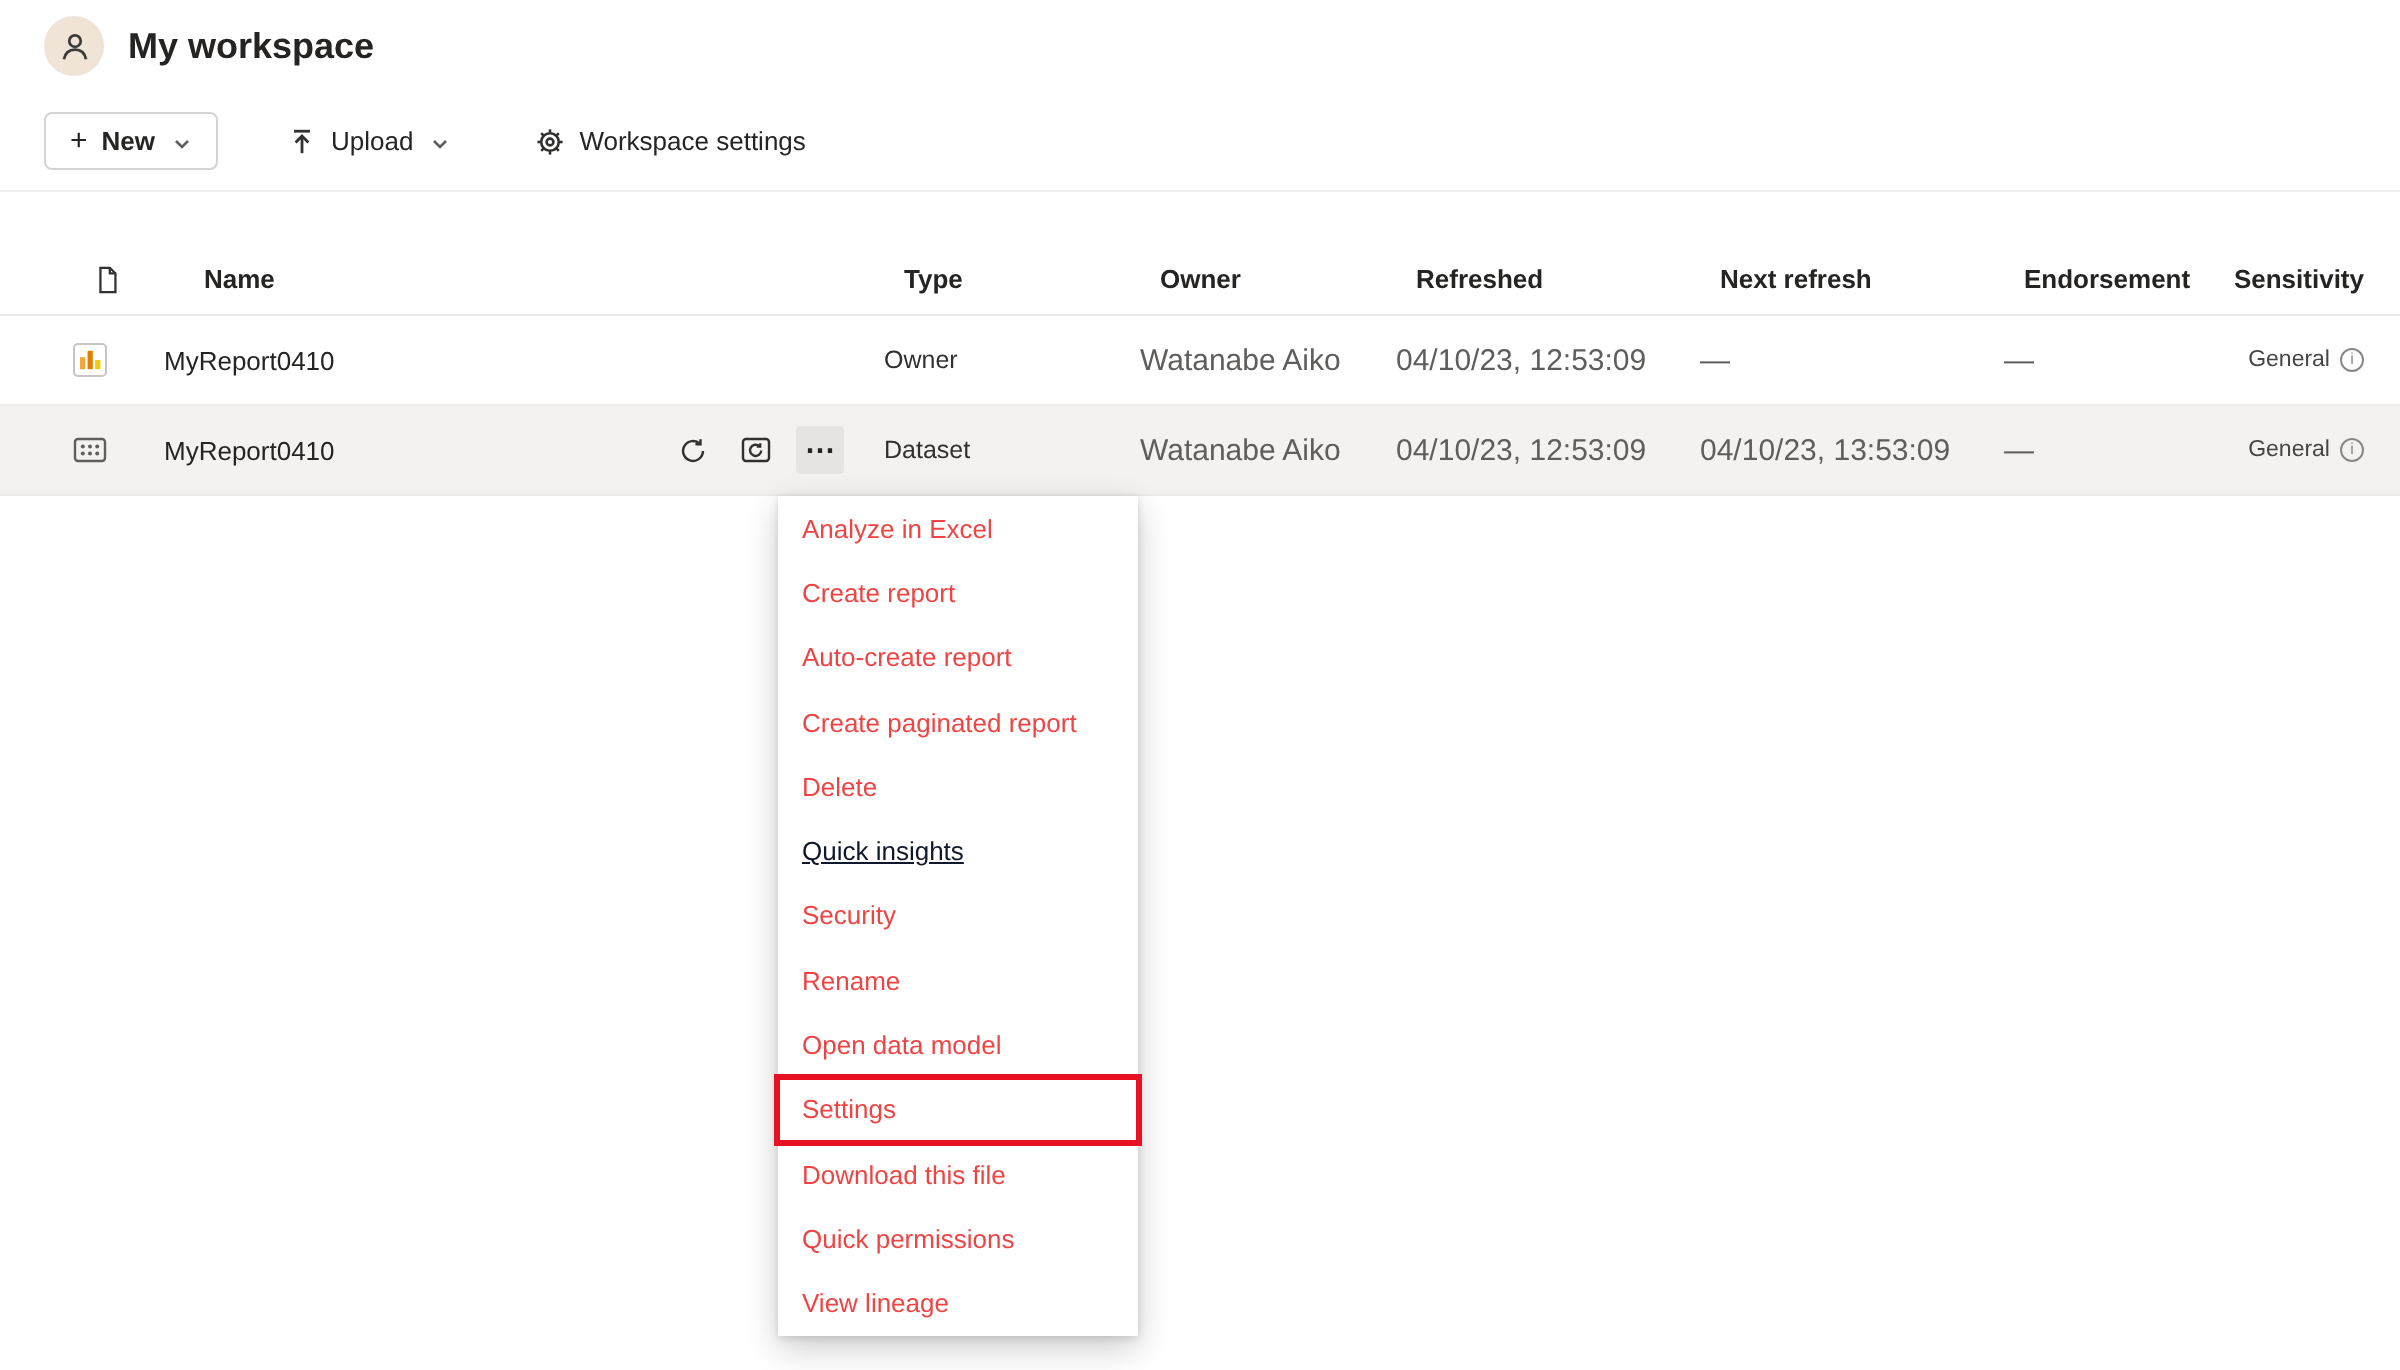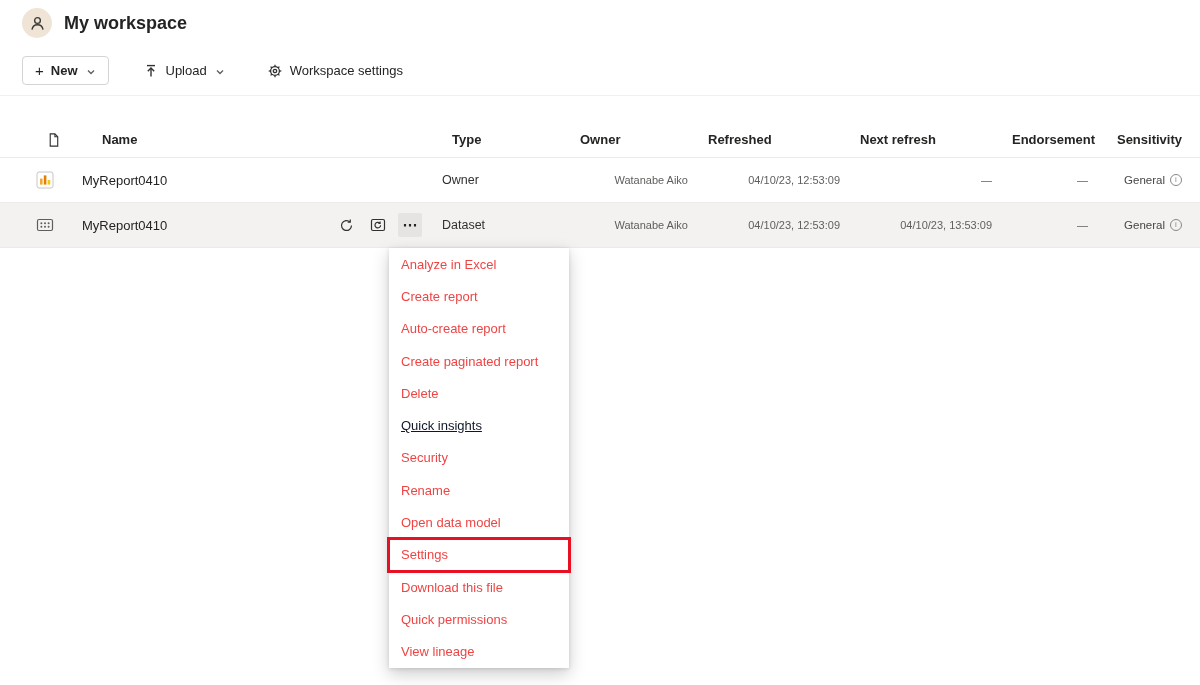--- a/index.html
+++ b/index.html
@@ -56,21 +56,21 @@
   }
   .thead { height:36px;padding-left:32px; }
   .thead .cell { font-weight:bold; font-size:13px; color:#252423; }
   .tbody-row { height:45px; cursor:pointer; }
   .tbody-row.active { background:#f3f2f1; }
   .cell { padding-left:10px; font-size:13px; white-space:nowrap; overflow:hidden; }
   .icon-cell { padding-left:14px; }
   .name-cell { padding-left:0; display:flex; align-items:center; justify-content:space-between; }
   .item-name { font-size:13px; color:#252423; cursor:pointer; }
   .type-cell { font-size:12.5px; color:#323130; }
-  .muted-cell { font-size:11px; color:#605e5c;text-align:right; }
+  .muted-cell { font-size:15px; color:#605e5c; }
   .sens-cell {
     display:flex; align-items:center; justify-content:flex-end; gap:5px;
     font-size:11.5px; color:#484644; padding-right:0;
   }
   .info-icon {
     width:12px; height:12px; border:1px solid #8a8886; border-radius:50%;
     color:#8a8886; font-size:8px; line-height:10px; text-align:center;
     display:inline-block; font-style:normal; cursor:pointer;
   }
 

